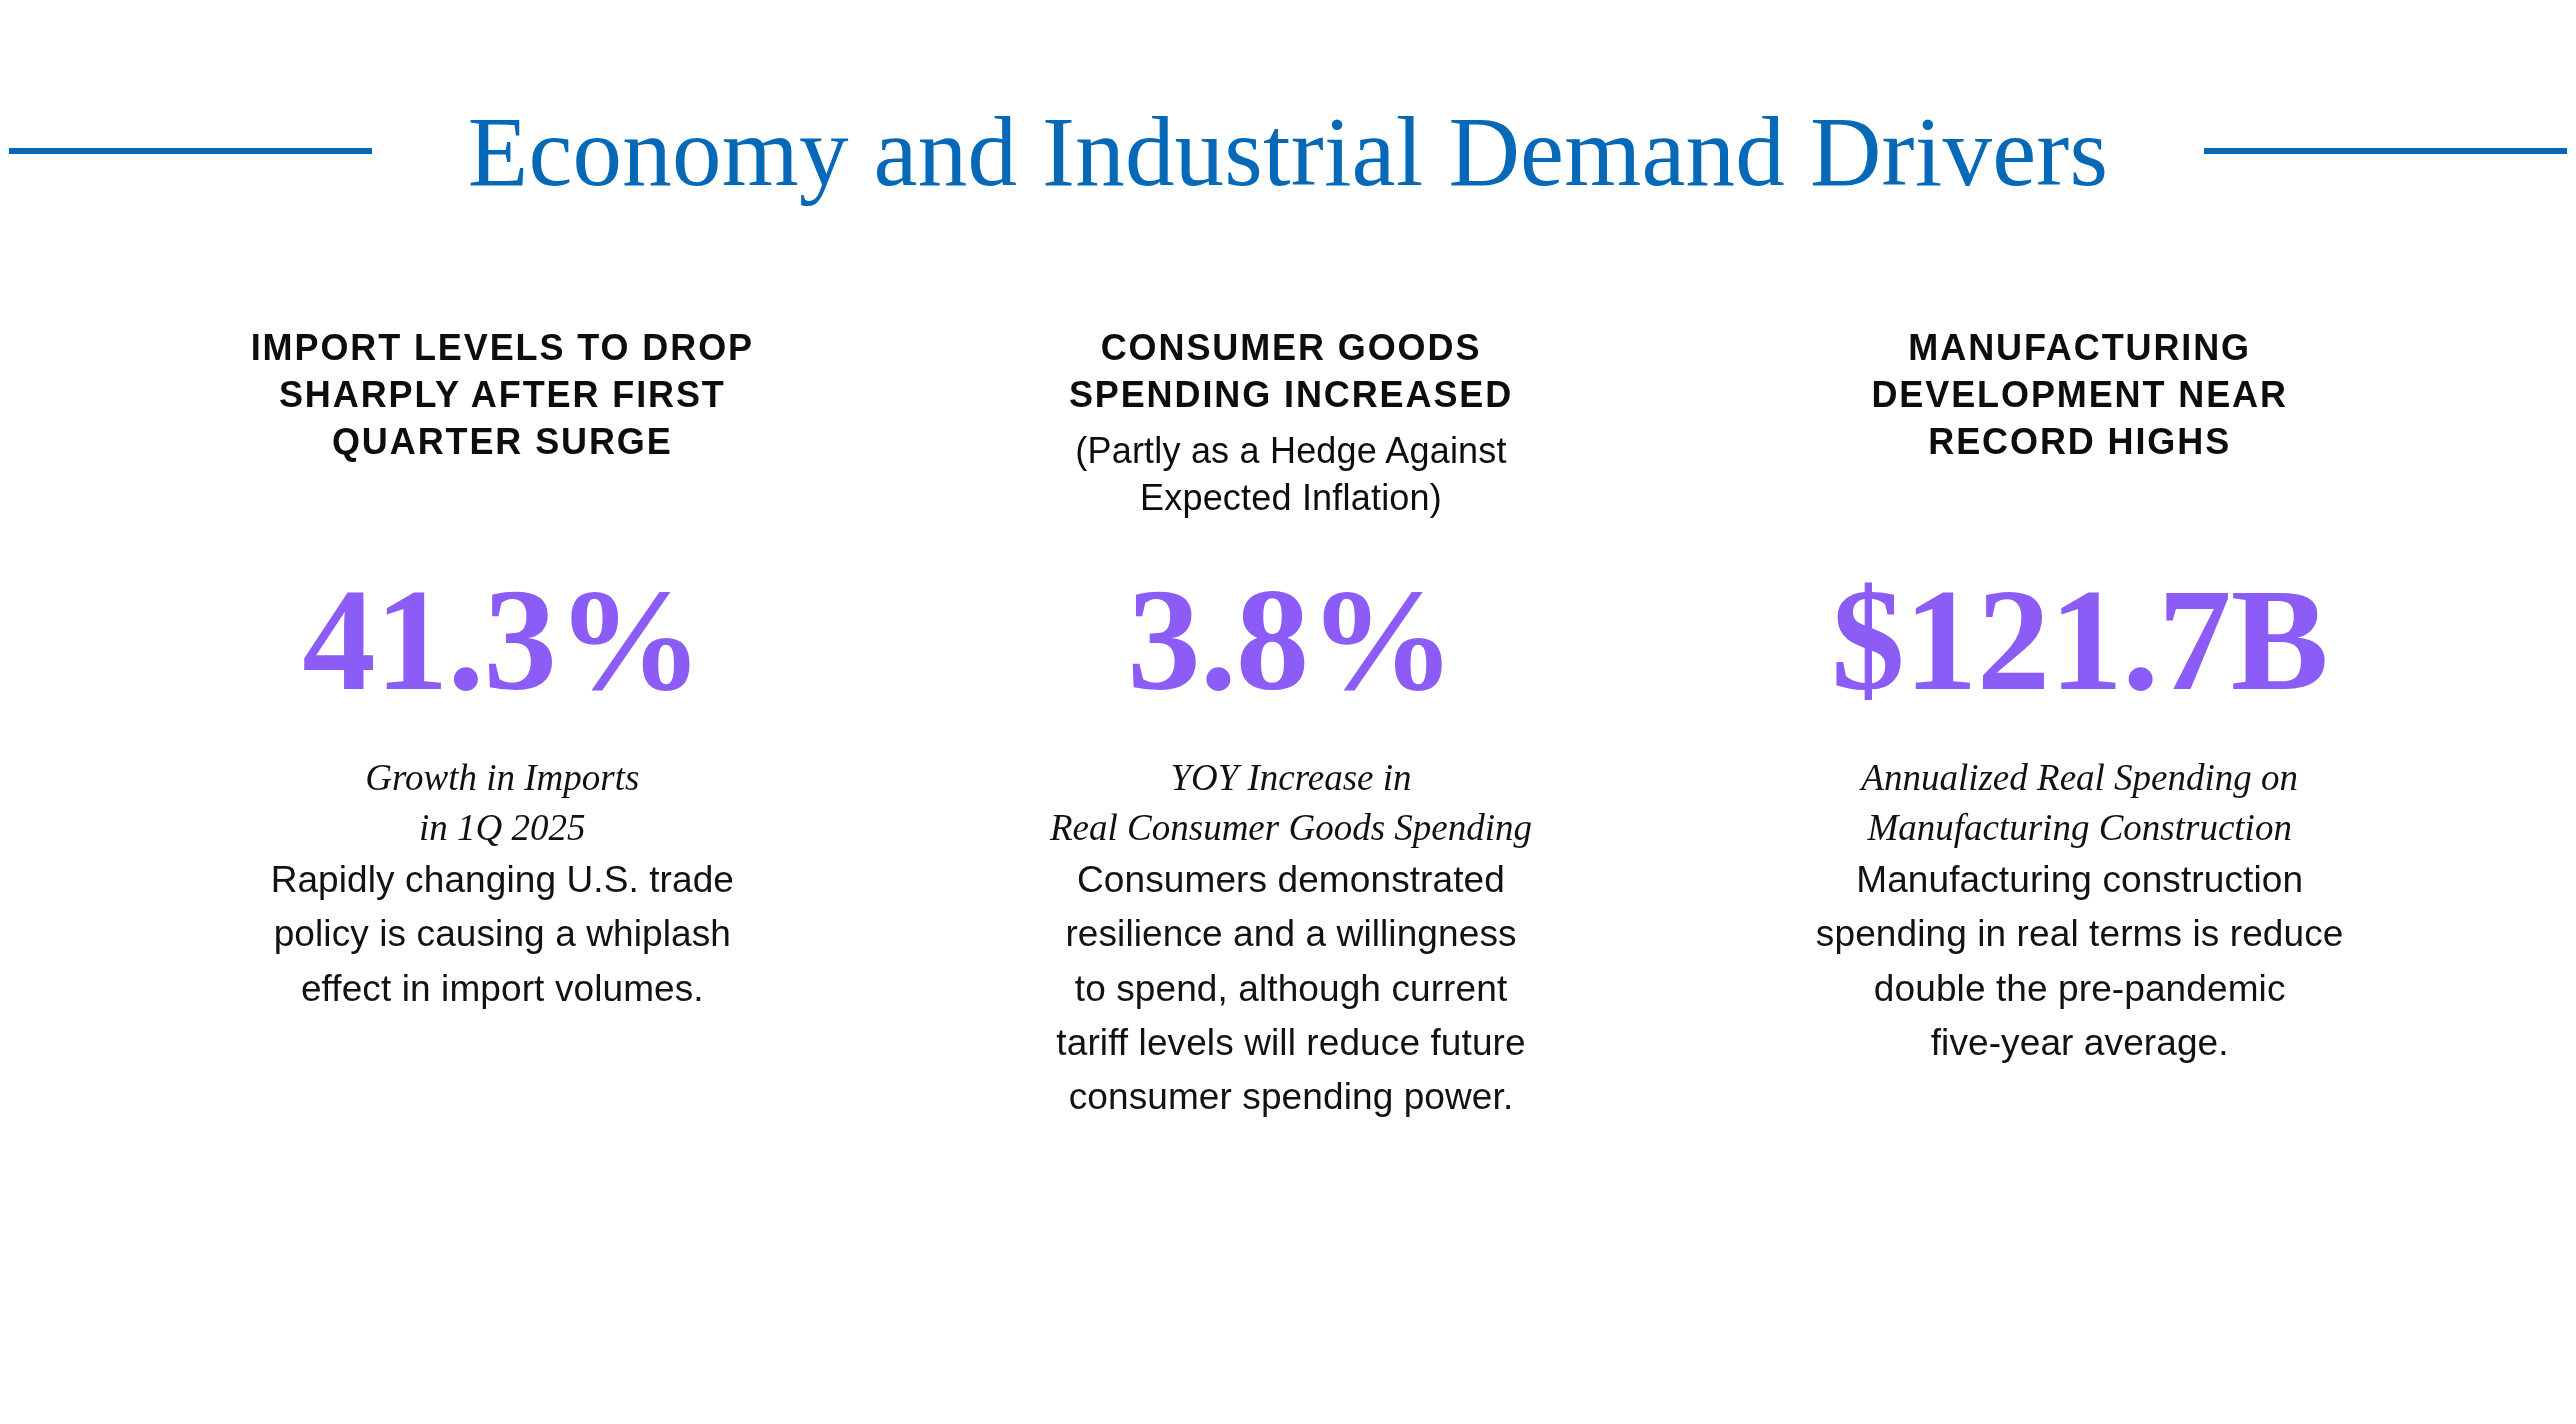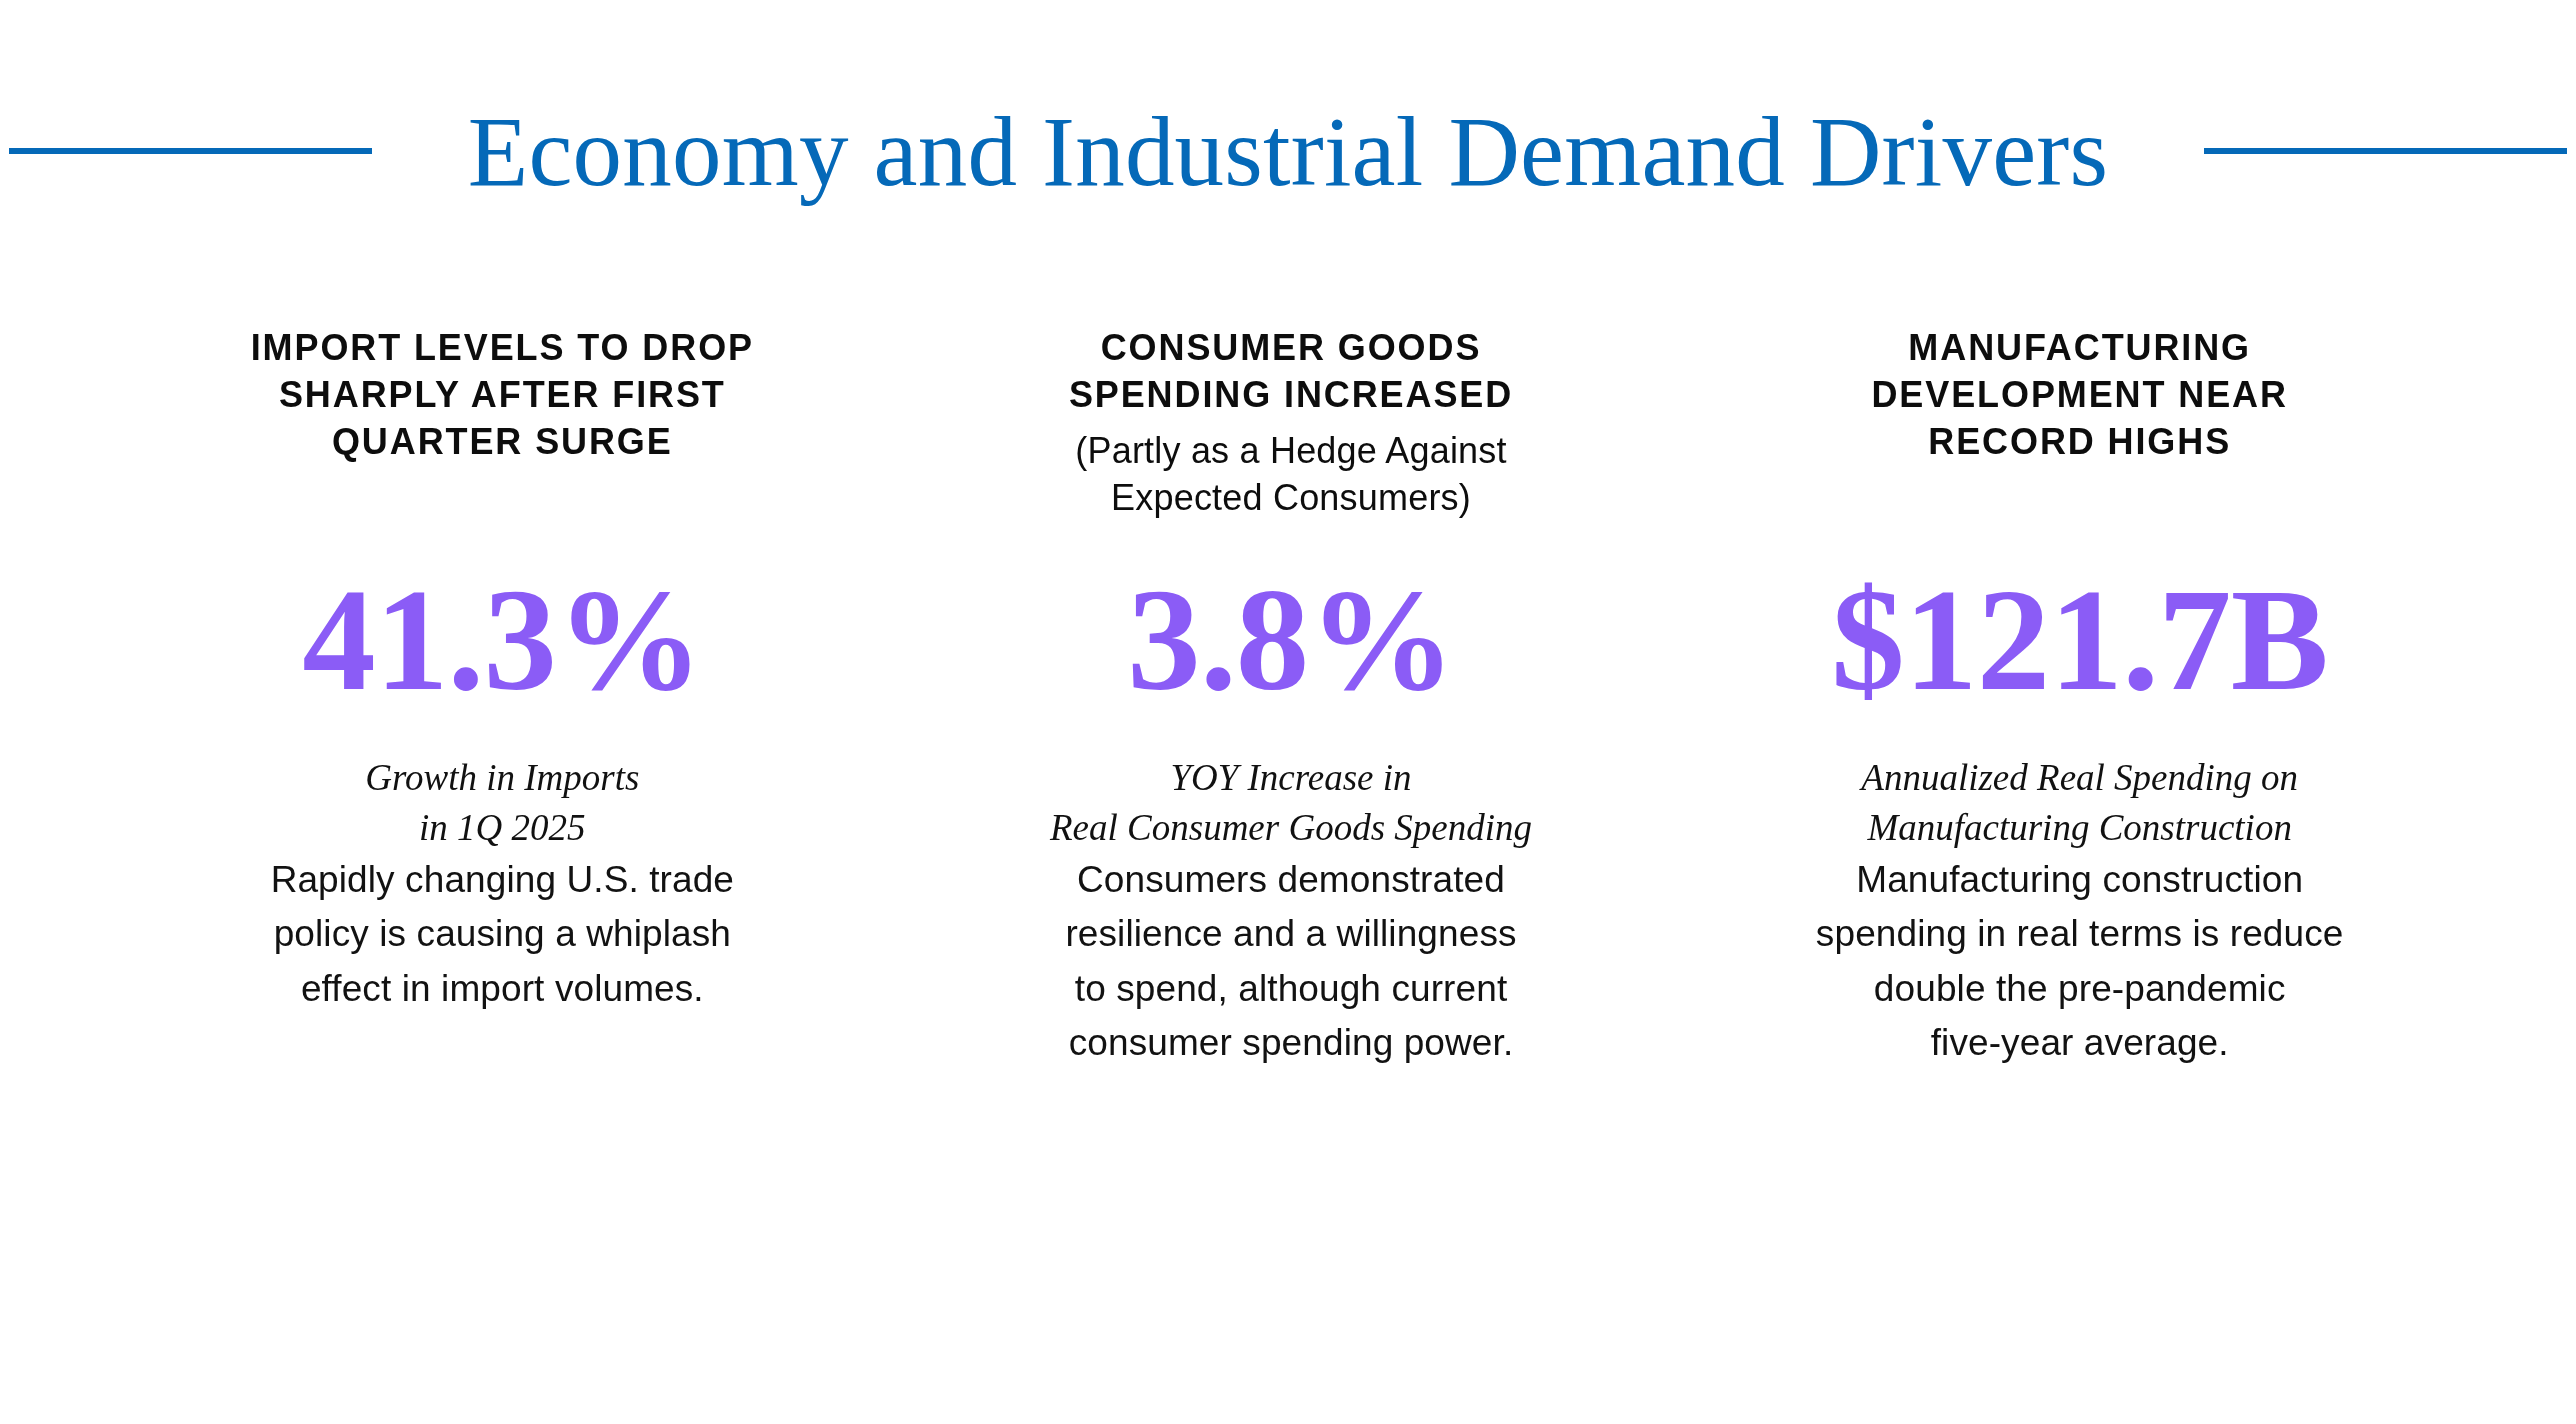--- a/index.html
+++ b/index.html
@@ -182,35 +182,36 @@
     </div>
 
     <div class="col col-2">
       <div class="eyebrow-block">
         <div class="eyebrow nowrap-lines">
           <span>CONSUMER GOODS</span>
           <span>SPENDING INCREASED</span>
         </div>
         <div class="subhead nowrap-lines">
           <span>(Partly as a Hedge Against</span>
-          <span>Expected Consumers)</span>
+          <span>Expected Inflation)</span>
         </div>
       </div>
       <div class="stat-wrap">
         <div class="stat">3.8%</div>
       </div>
       <div class="caption nowrap-lines">
         <span>YOY Increase in</span>
         <span>Real Consumer Goods Spending</span>
       </div>
       <div class="body-wrap">
         <div class="body-text nowrap-lines">
           <span>Consumers demonstrated</span>
           <span>resilience and a willingness</span>
           <span>to spend, although current</span>
+          <span>tariff levels will reduce future</span>
           <span>consumer spending power.</span>
         </div>
       </div>
     </div>
 
     <div class="col col-3">
       <div class="eyebrow-block">
         <div class="eyebrow nowrap-lines">
           <span>MANUFACTURING</span>
           <span>DEVELOPMENT NEAR</span>

